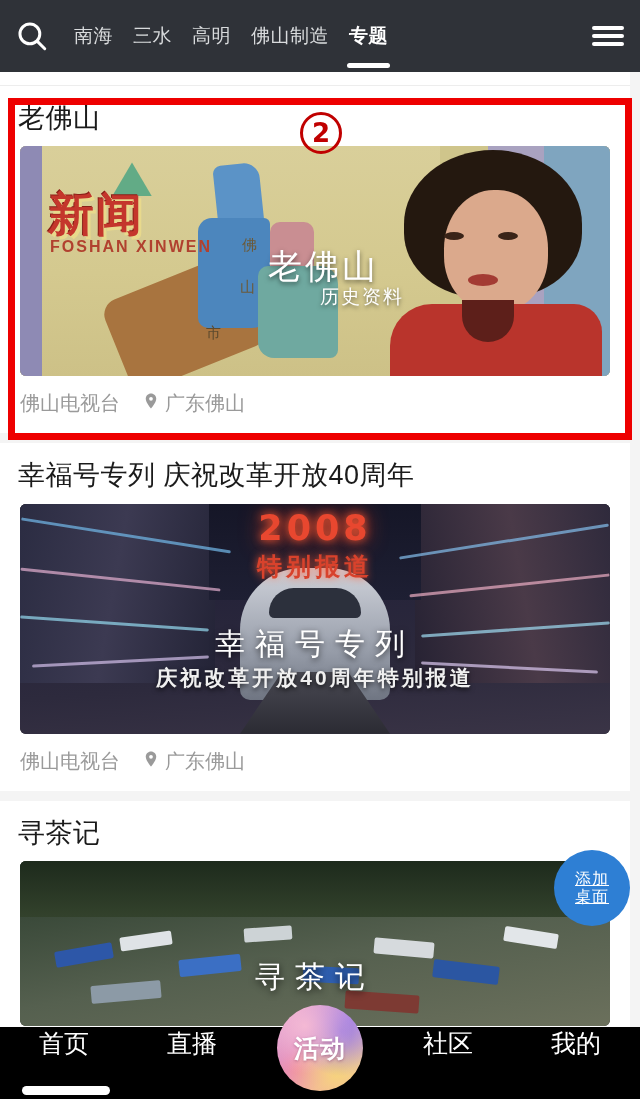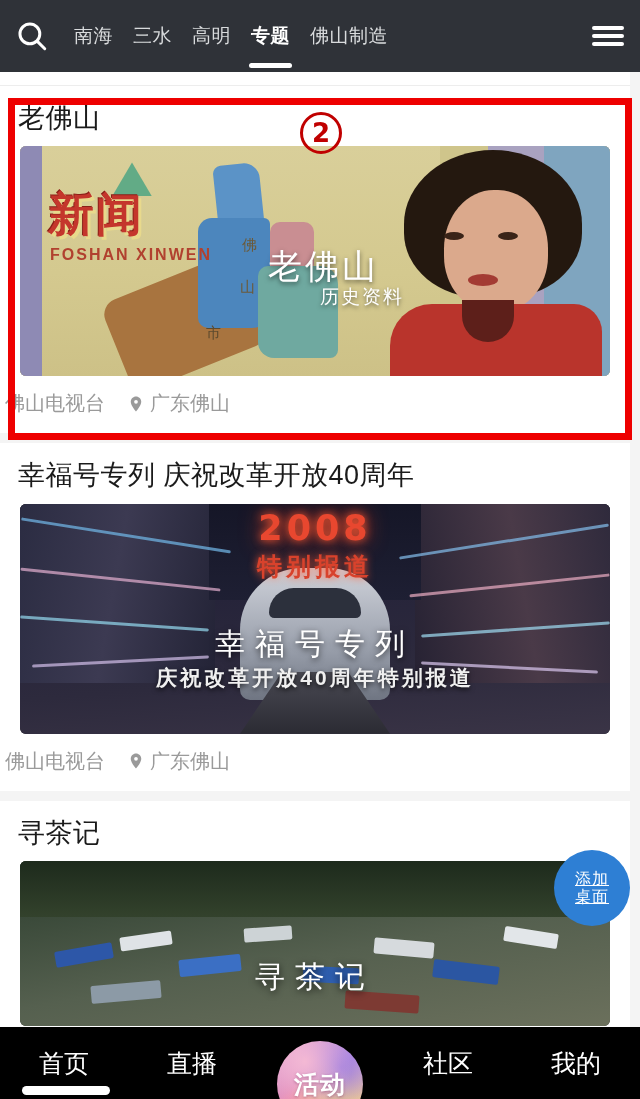--- a/index.html
+++ b/index.html
@@ -54,21 +54,21 @@
   .news-wall-a { position:absolute; right:118px; top:0; bottom:0; width:52px; background:#cfc58b; }
   .news-wall-b { position:absolute; right:64px; top:0; bottom:0; width:58px; background:#a9a2c0; }
   .news-wall-c { position:absolute; right:0; top:0; bottom:0; width:66px; background:#7fa5bf; }
   .news-logo {
     position:absolute; left:28px; top:38px; font-size:46px; font-weight:bold;
     color:#c4362c; letter-spacing:2px; text-shadow:3px 3px 0 #e8d98c, -1px -1px 0 #8a2018;
     font-family:"DejaVu Sans",sans-serif;
   }
   .news-logo-sub {
     position:absolute; left:30px; top:92px; font-size:16px; font-weight:bold;
-    color:#b1412f; letter-spacing:2px;margin-top:8px;
+    color:#b1412f; letter-spacing:2px;
   }
   .map-blue-a { position:absolute; left:196px; top:18px; width:46px; height:74px; background:#5b93c7; border-radius:8px 16px 4px 12px; transform:rotate(-6deg); }
   .map-blue-b { position:absolute; left:178px; top:72px; width:72px; height:110px; background:#4c86bd; border-radius:14px 6px 18px 10px; }
   .map-teal { position:absolute; left:238px; top:120px; width:80px; height:92px; background:#6fa9a0; border-radius:10px 18px 8px 16px; }
   .map-rose { position:absolute; left:250px; top:76px; width:44px; height:52px; background:#c98e92; border-radius:10px; }
   .map-brown { position:absolute; left:92px; top:128px; width:150px; height:96px; background:#a8743f; transform:rotate(-22deg); border-radius:16px 8px 20px 10px; }
   .map-green { position:absolute; left:92px; top:16px; width:40px; height:34px; background:#62ab86; clip-path:polygon(50% 0,100% 100%,0 100%); }
   .map-lbl-a { position:absolute; left:222px; top:90px; font-size:15px; color:#6b5a3a; }
   .map-lbl-b { position:absolute; left:220px; top:132px; font-size:15px; color:#6b5a3a; }
   .map-lbl-c { position:absolute; left:186px; top:178px; font-size:15px; color:#5d4a2e; }
@@ -125,21 +125,21 @@
   
   .vill-bg { position:absolute; inset:0; background:linear-gradient(170deg,#2a3a2a 0%,#3b4a3a 22%,#55604f 55%,#6b705c 100%); }
   .vill-forest { position:absolute; left:0; right:0; top:0; height:34%; background:linear-gradient(180deg,#1d2a1c,#33422c); }
   .roof { position:absolute; border-radius:2px; }
   .vill-ol {
     position:absolute; left:50%; top:96px; transform:translateX(-50%);
     font-size:30px; color:#ffffff; letter-spacing:10px; white-space:nowrap;
     text-shadow:0 2px 7px rgba(0,0,0,.8); font-weight:500;
   }
 
-  .meta { display:flex; align-items:center; padding:14px 20px 4px 5px;font-family:Liberation Serif, serif; }
+  .meta { display:flex; align-items:flex-start; padding:14px 20px 4px 20px;font-family:Liberation Serif, serif; }
   .meta-src { font-size:20px; color:#9a9a9a; }
   .meta-pin { margin-left:22px; display:flex; align-items:center; }
   .meta-loc { font-size:20px; color:#9a9a9a; margin-left:5px; }
 
   
   .redbox {
     position:absolute; left:8px; top:98px; width:624px; height:342px;
     border:7px solid #ee0000; z-index:30; pointer-events:none; box-sizing:border-box;
   }
   .anno-circle {
@@ -154,21 +154,21 @@
   .fab {
     position:absolute; right:10px; top:850px; width:76px; height:76px; border-radius:50%;
     background:#2e7fd4; color:#ffffff; display:flex; flex-direction:column;
     align-items:center; justify-content:center; z-index:35; line-height:1.15;
   }
   .fab span { font-size:16px; letter-spacing:1px;text-decoration:underline; }
 
   
   .botnav {
     position:absolute; bottom:0; left:0; width:640px; height:72px;
-    background:#000000; display:flex; align-items:center; z-index:50;
+    background:#000000; display:flex; align-items:flex-start; z-index:50;
   }
   .bn-item { flex:1; display:flex; align-items:center; justify-content:center; color:#ffffff; font-size:25px; }
   .bn-center { flex:1; display:flex; align-items:center; justify-content:center; position:relative; }
   .bn-bubble {
     position:absolute; top:-22px; width:86px; height:86px; border-radius:50%;
     background:
       radial-gradient(circle at 32% 24%, #f4b9d4 0%, rgba(244,185,212,0) 55%),
       radial-gradient(circle at 74% 30%, #9f7fe0 0%, rgba(159,127,224,0) 52%),
       radial-gradient(circle at 70% 78%, #f6d37c 0%, rgba(246,211,124,0) 55%),
       radial-gradient(circle at 24% 74%, #f08aa8 0%, rgba(240,138,168,0) 58%),
@@ -199,26 +199,26 @@
     <div class="nav-tabs">
       <div class="nav-tab">
         <span>南海</span>
       </div>
       <div class="nav-tab">
         <span>三水</span>
       </div>
       <div class="nav-tab">
         <span>高明</span>
       </div>
+      <div class="nav-tab">
+        <span>佛山制造</span>
+      </div>
       <div class="nav-tab active">
         <span>专题</span>
         <span class="tab-underline"></span>
-      </div>
-      <div class="nav-tab">
-        <span>佛山制造</span>
       </div>
     </div>
 
     <div class="menu-btn">
       <span>
         <span class="menu-bar"></span>
         <span class="menu-bar"></span>
         <span class="menu-bar"></span>
       </span>
     </div>

